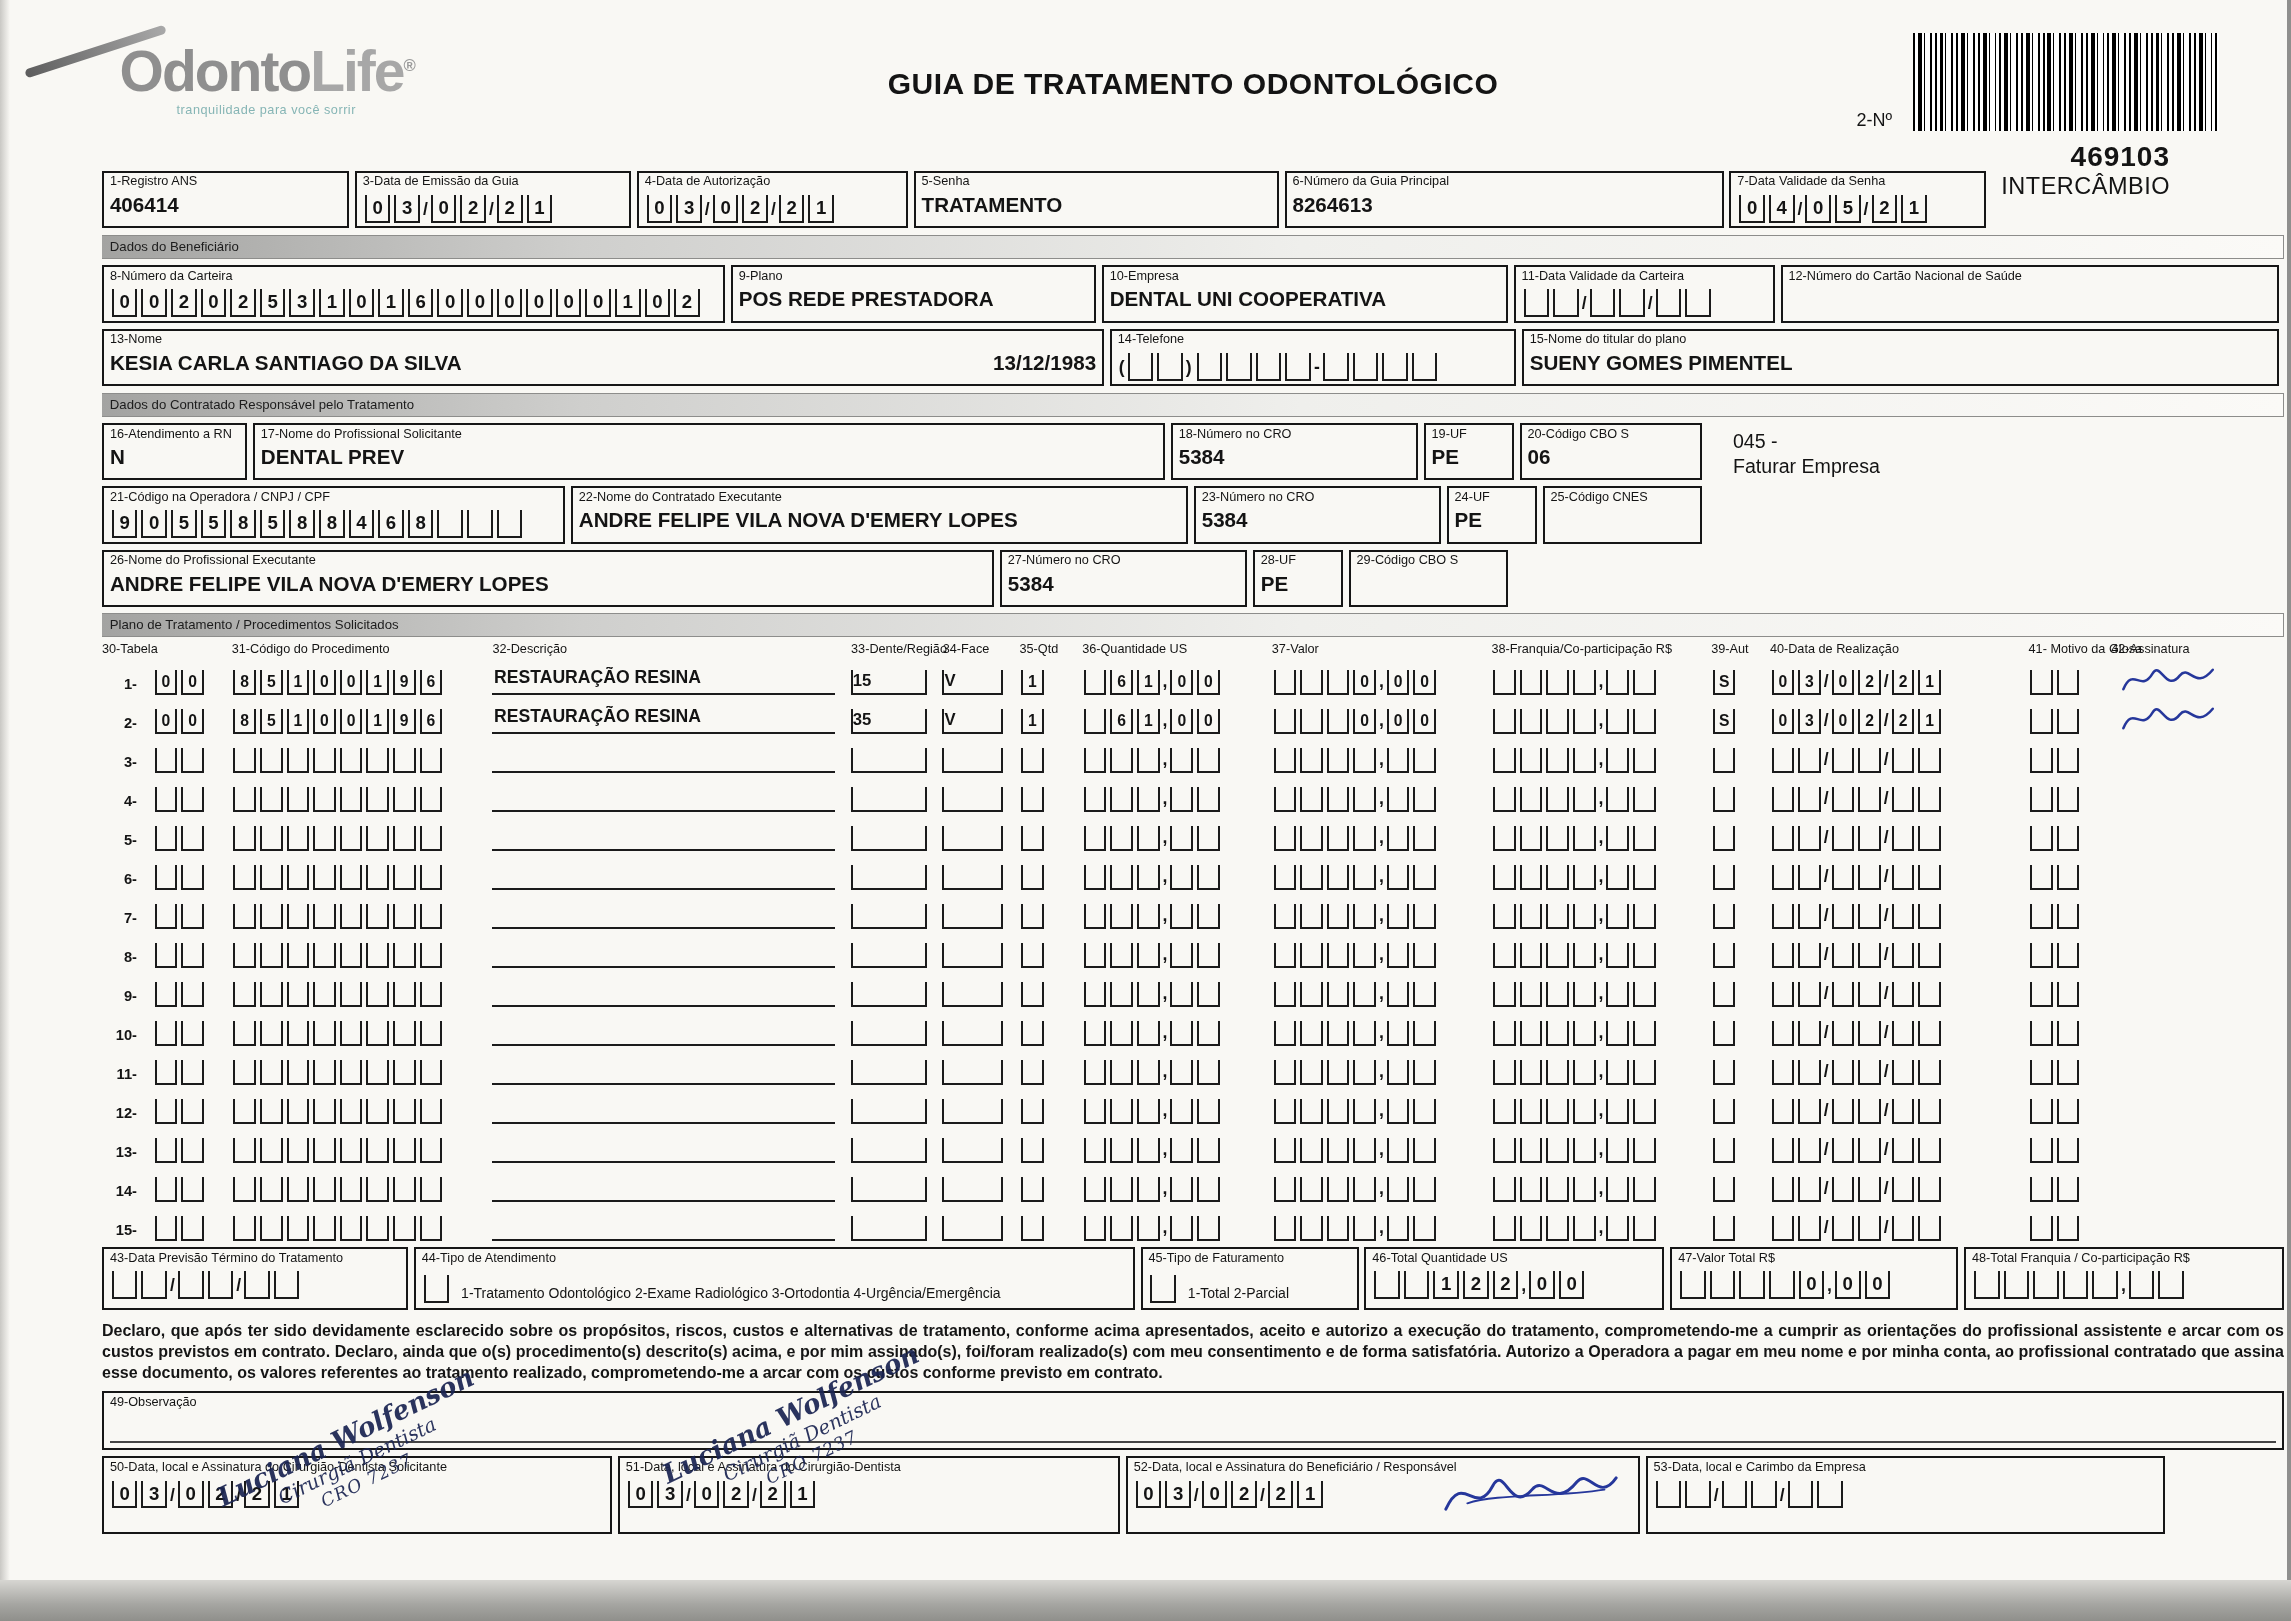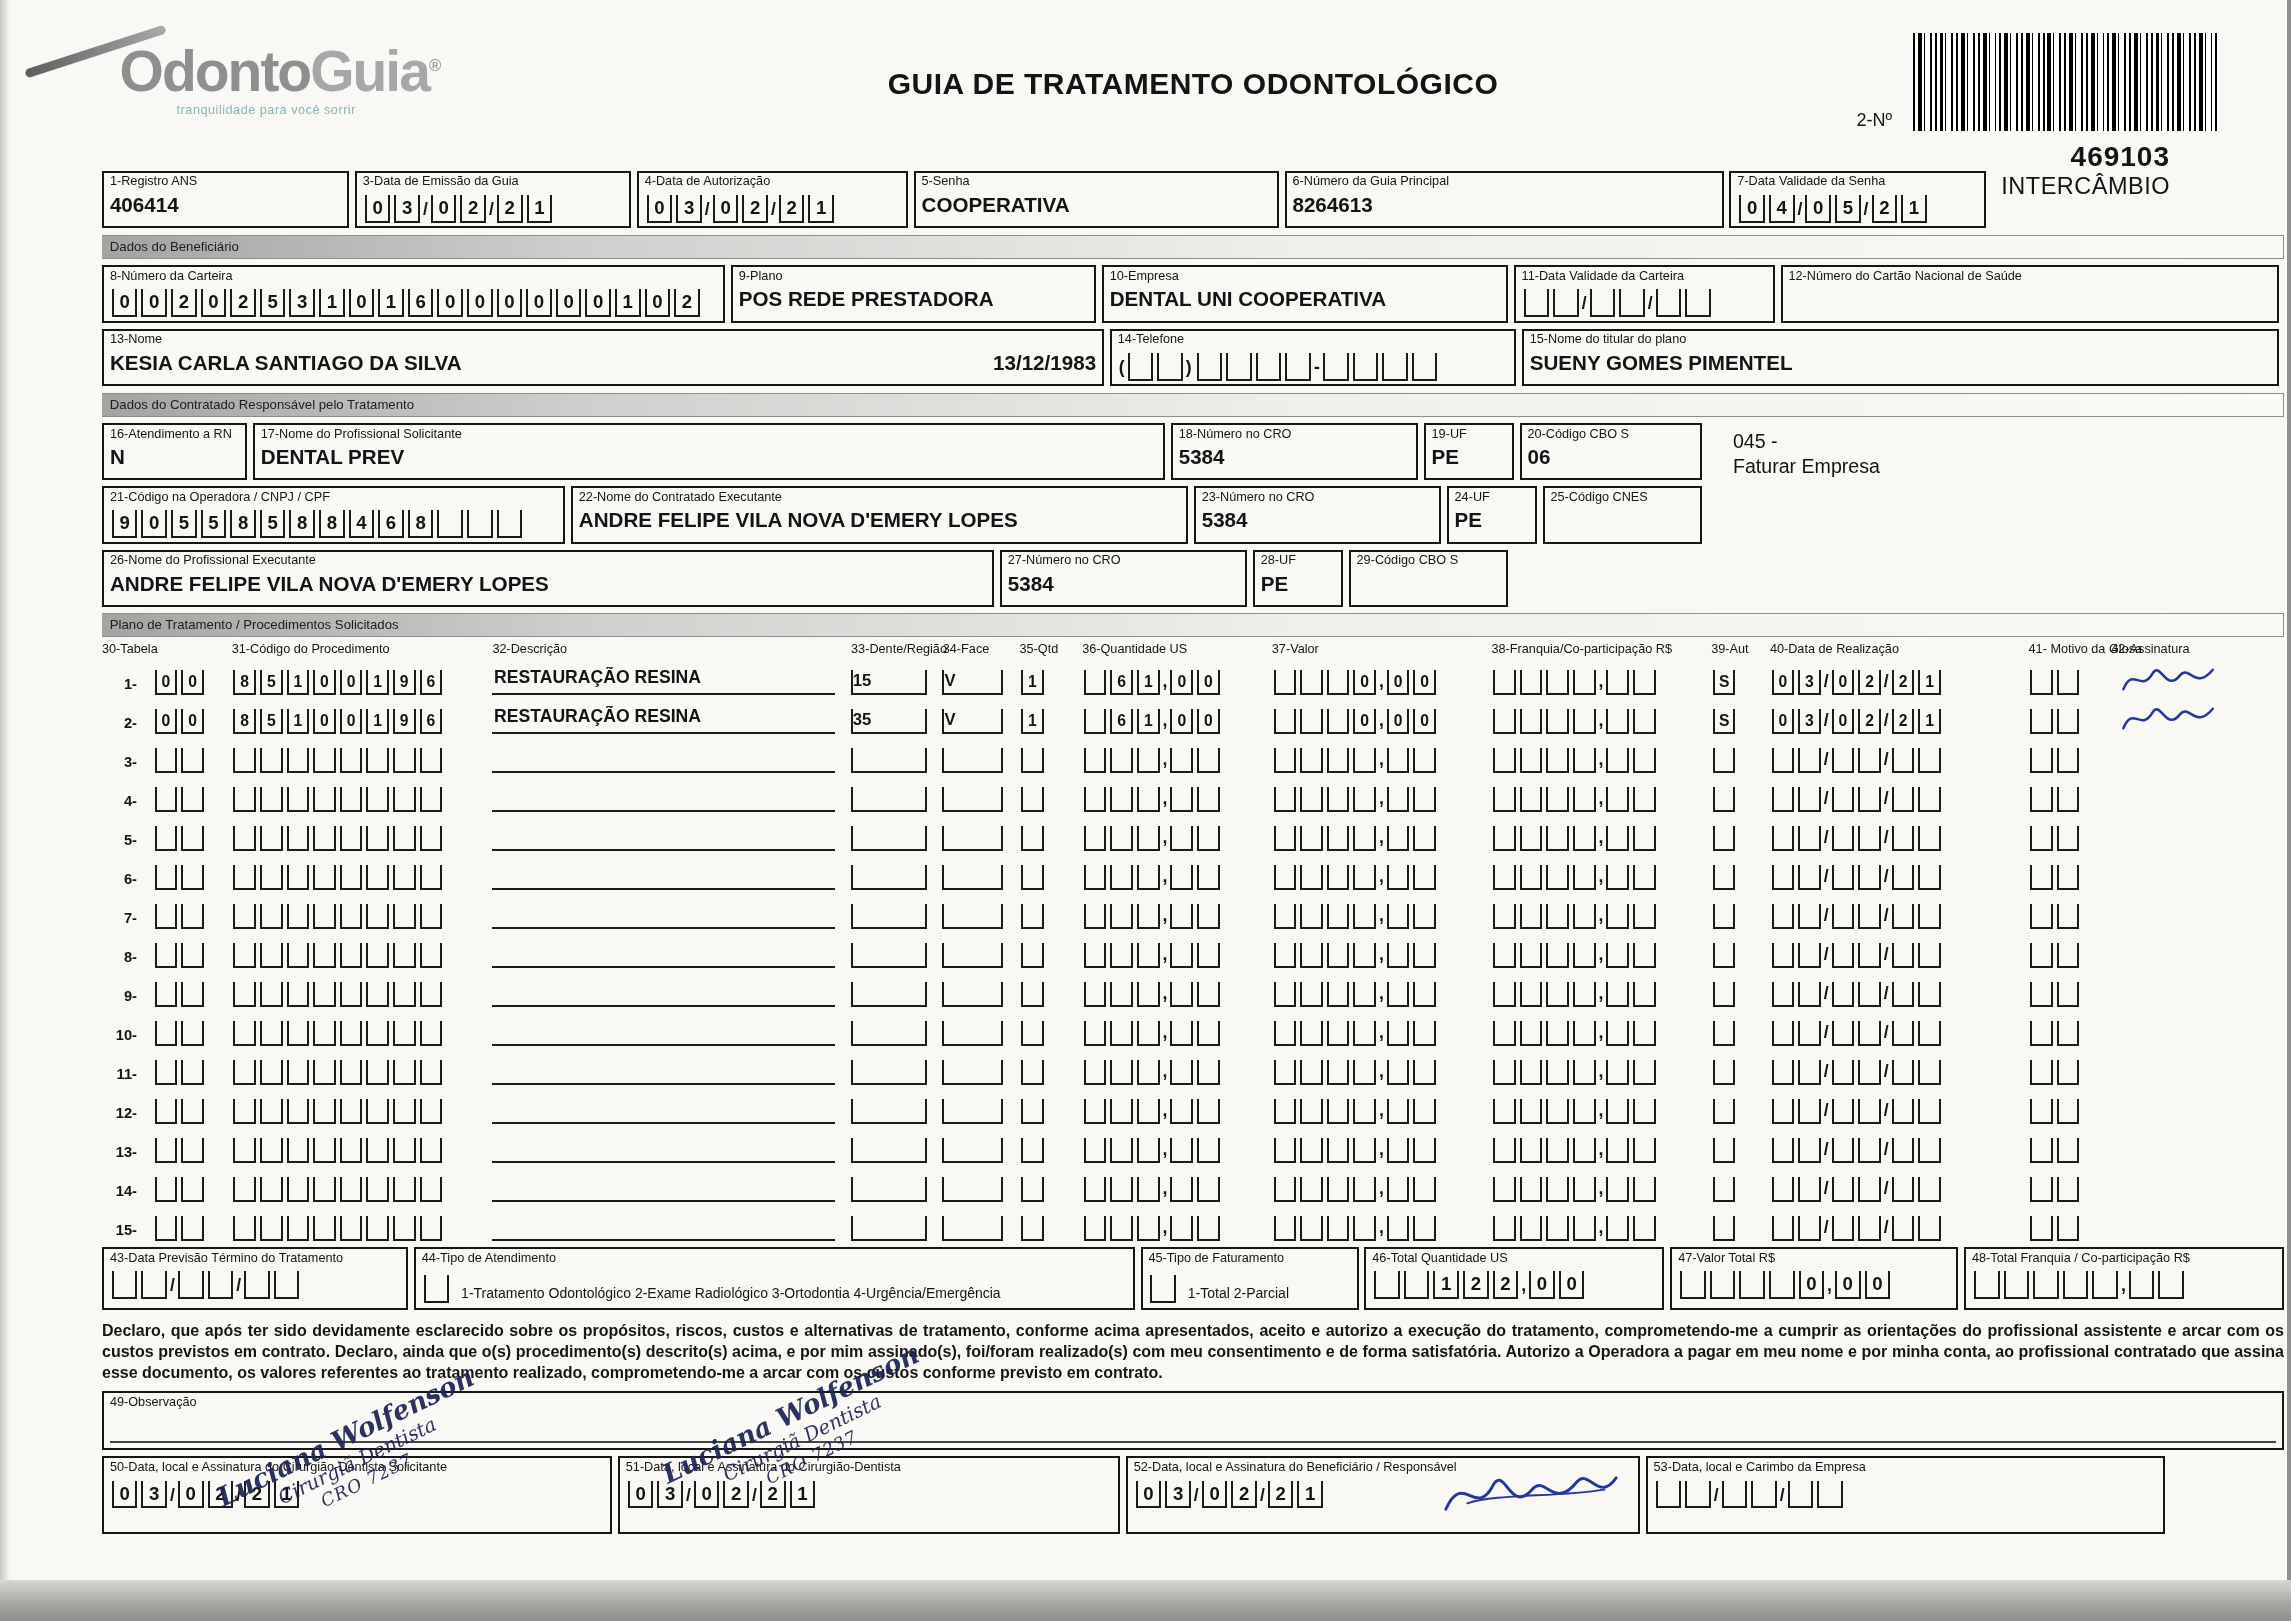--- a/index.html
+++ b/index.html
@@ -87,21 +87,21 @@
 
 <div class="page">
   <div class="pen"></div>
   <div class="edge-left"></div>
   <div class="edge-right"></div>
 
   <div class="form">
 
     <div class="hdr">
       <div class="logo">
-        <div class="big"><span>Odonto</span><span class="life">Guia</span><span class="reg">®</span></div>
+        <div class="big"><span>Odonto</span><span class="life">Life</span><span class="reg">®</span></div>
         <div class="tag">tranquilidade para você sorrir</div>
       </div>
       <div class="title">GUIA DE TRATAMENTO ODONTOLÓGICO</div>
       <div class="nrlabel">2-Nº</div>
       <div class="barcode"></div>
       <div class="docnum">
         <div class="n">469103</div>
         <div class="t">INTERCÂMBIO</div>
       </div>
     </div>
@@ -114,21 +114,21 @@
       <div class="fbox" style="width:276px">
         <div class="flabel">3-Data de Emissão da Guia</div>
         <div class="comb"><span class="cc">0</span><span class="cc">3</span><span class="cs">/</span><span class="cc">0</span><span class="cc">2</span><span class="cs">/</span><span class="cc">2</span><span class="cc">1</span></div>
       </div>
       <div class="fbox" style="width:271px">
         <div class="flabel">4-Data de Autorização</div>
         <div class="comb"><span class="cc">0</span><span class="cc">3</span><span class="cs">/</span><span class="cc">0</span><span class="cc">2</span><span class="cs">/</span><span class="cc">2</span><span class="cc">1</span></div>
       </div>
       <div class="fbox" style="width:365px">
         <div class="flabel">5-Senha</div>
-        <div class="fvalue">COOPERATIVA</div>
+        <div class="fvalue">TRATAMENTO</div>
       </div>
       <div class="fbox" style="width:439px">
         <div class="flabel">6-Número da Guia Principal</div>
         <div class="fvalue">8264613</div>
       </div>
       <div class="fbox" style="width:257px">
         <div class="flabel">7-Data Validade da Senha</div>
         <div class="comb"><span class="cc">0</span><span class="cc">4</span><span class="cs">/</span><span class="cc">0</span><span class="cc">5</span><span class="cs">/</span><span class="cc">2</span><span class="cc">1</span></div>
       </div>
     </div>

